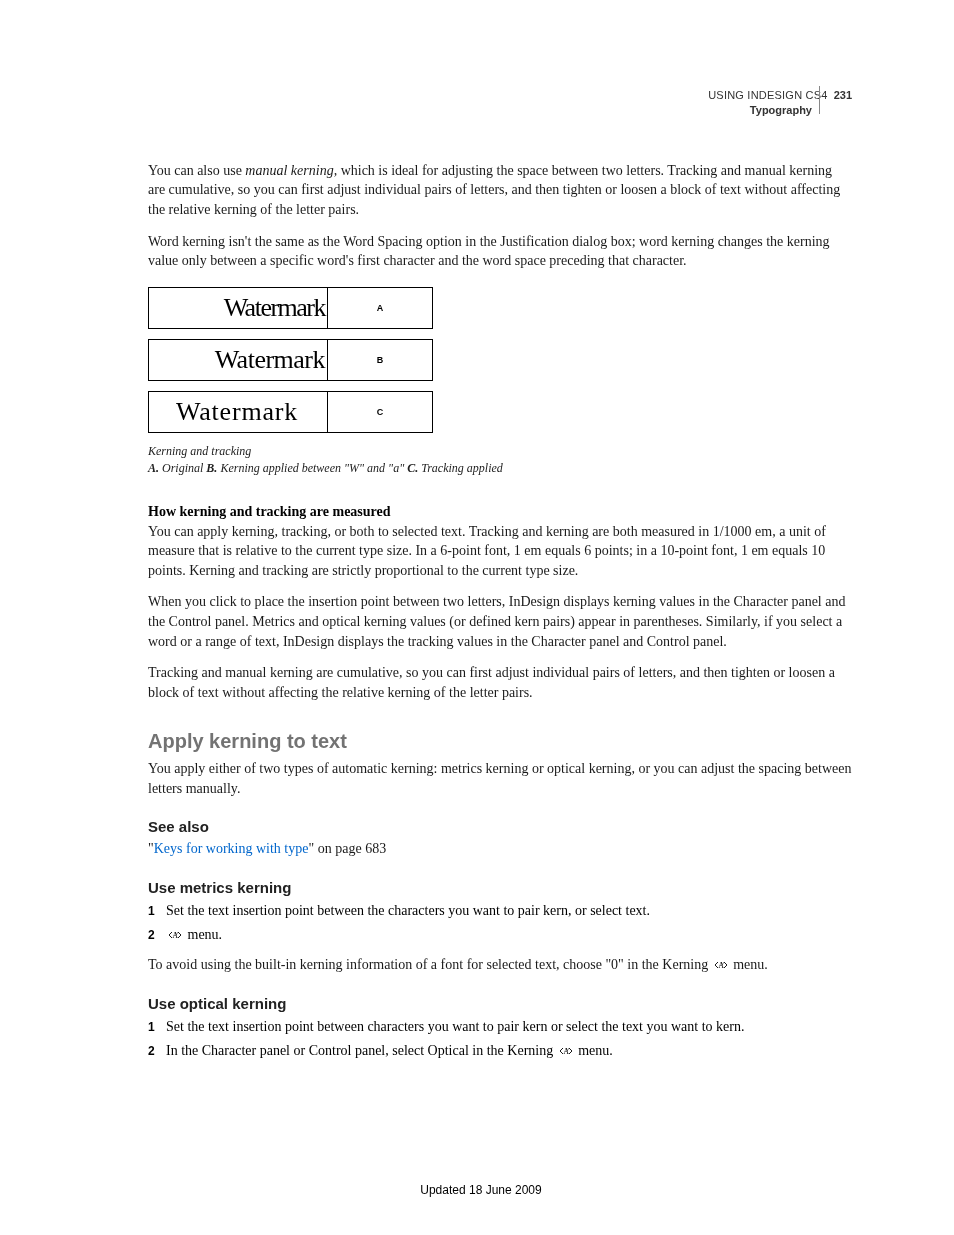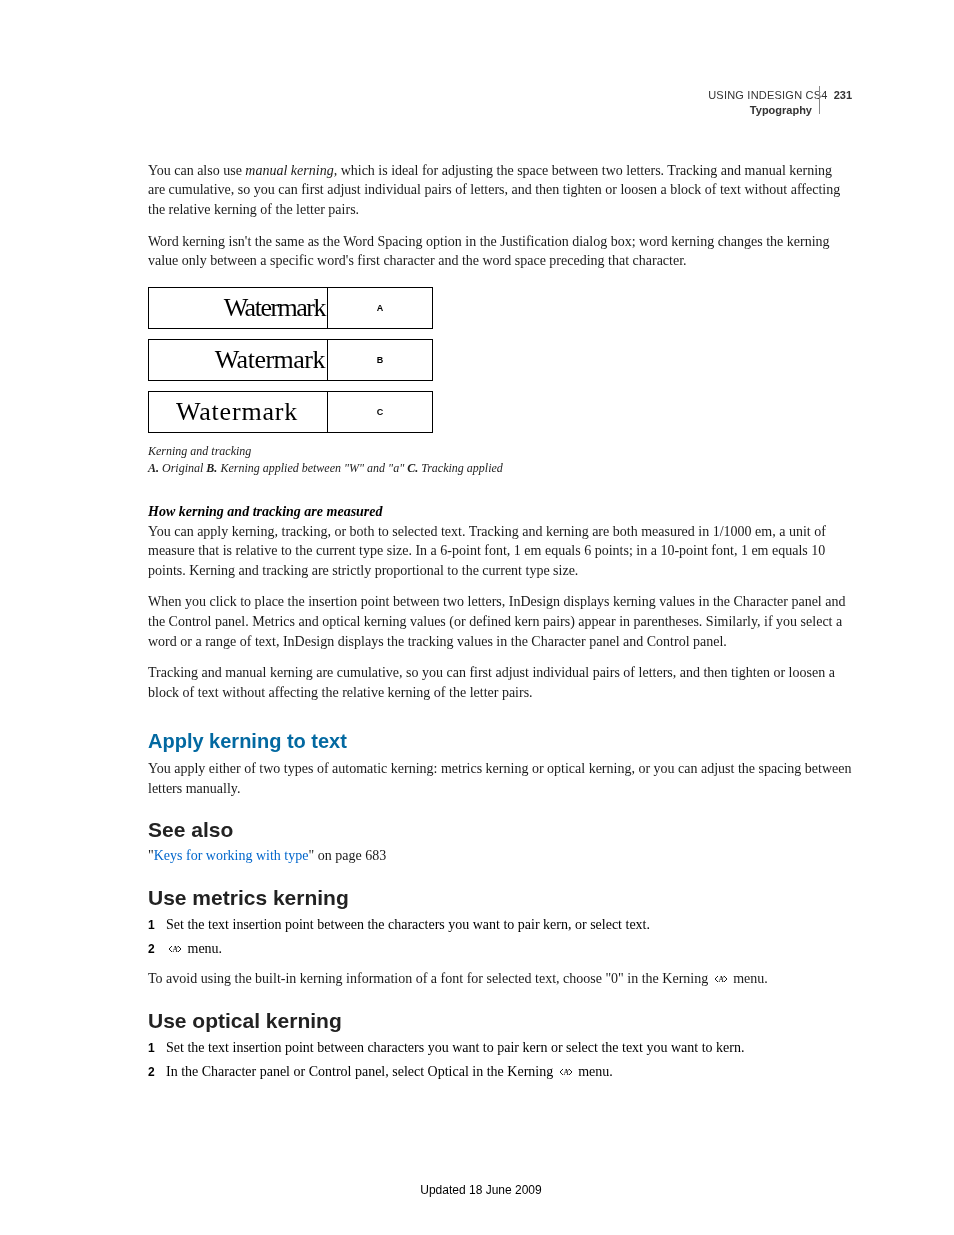--- a/index.html
+++ b/index.html
@@ -96,33 +96,32 @@
     margin-bottom: 26px;
   }
   .caption .key {
     font-weight: bold;
     font-style: italic;
   }
   .subhead {
     font-weight: bold;
     font-size: 14px;
     margin: 8px 0 2px 0;
-    font-style: italic;
   }
   h2.section {
     font-family: "Myriad Pro", Arial, sans-serif;
     font-weight: bold;
     font-size: 20px;
-    color: #0369a1;
+    color: #737373;
     margin: 28px 0 6px 0;
   }
   h3.sub {
     font-family: "Myriad Pro", Arial, sans-serif;
     font-weight: bold;
-    font-size: 21px;
+    font-size: 15px;
     color: #222;
     margin: 20px 0 4px 0;
   }
   .link {
     color: #0066cc;
     margin-top: 35px;
   }
   ol.steps {
     list-style: none;
     padding: 0;

